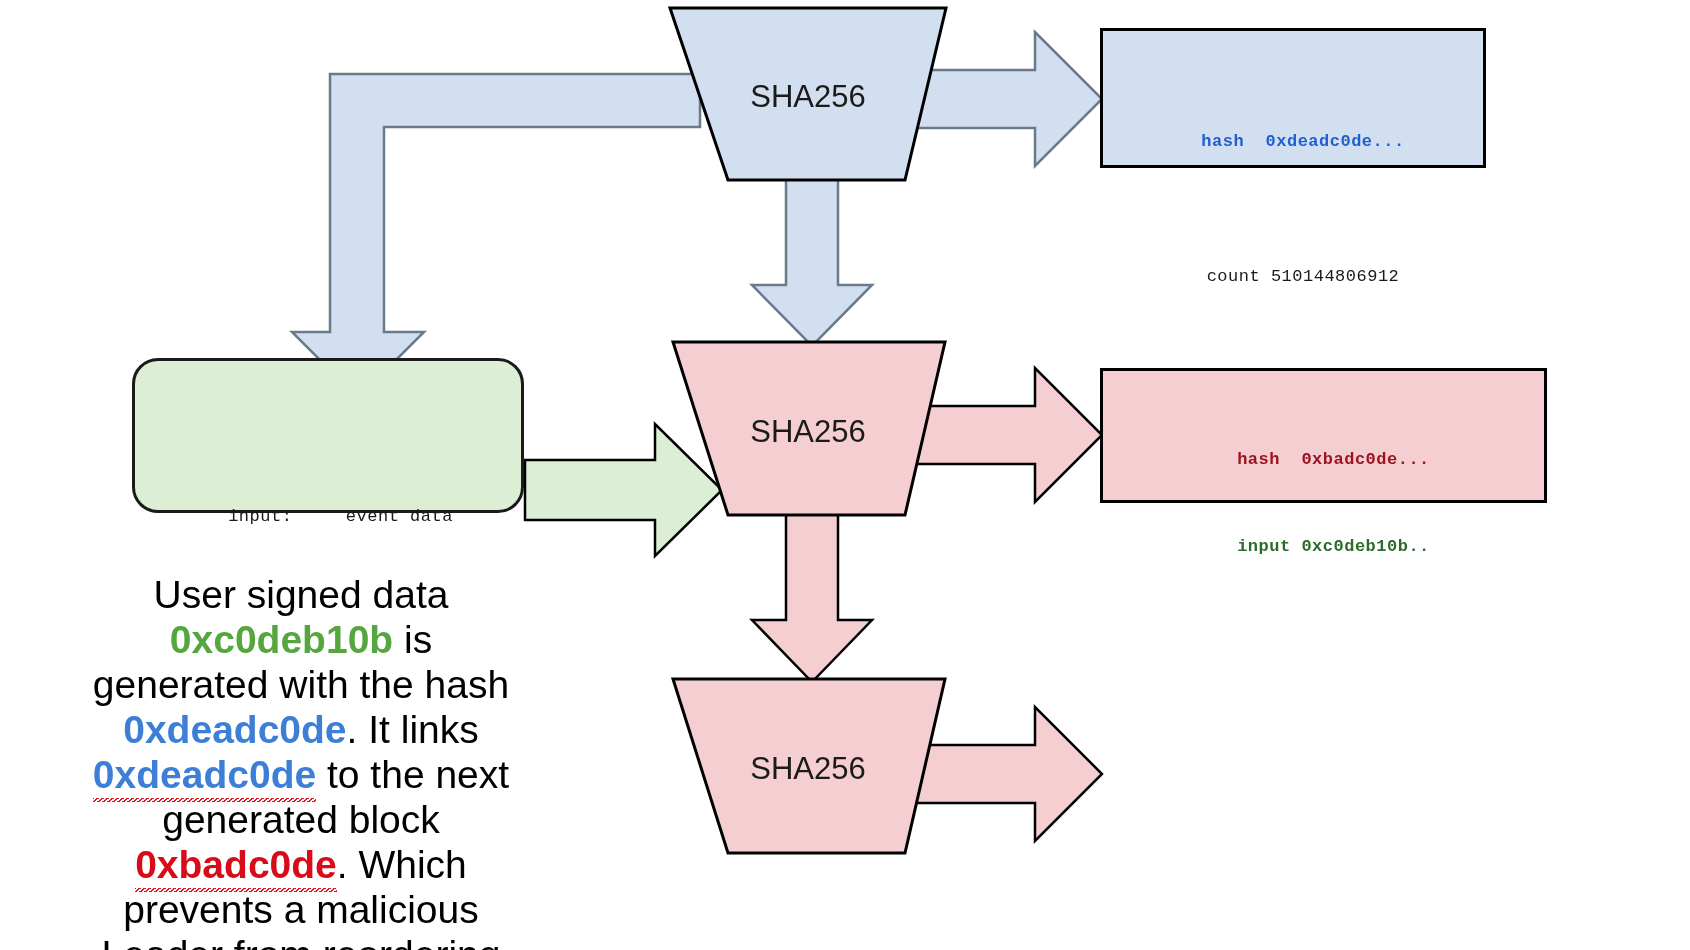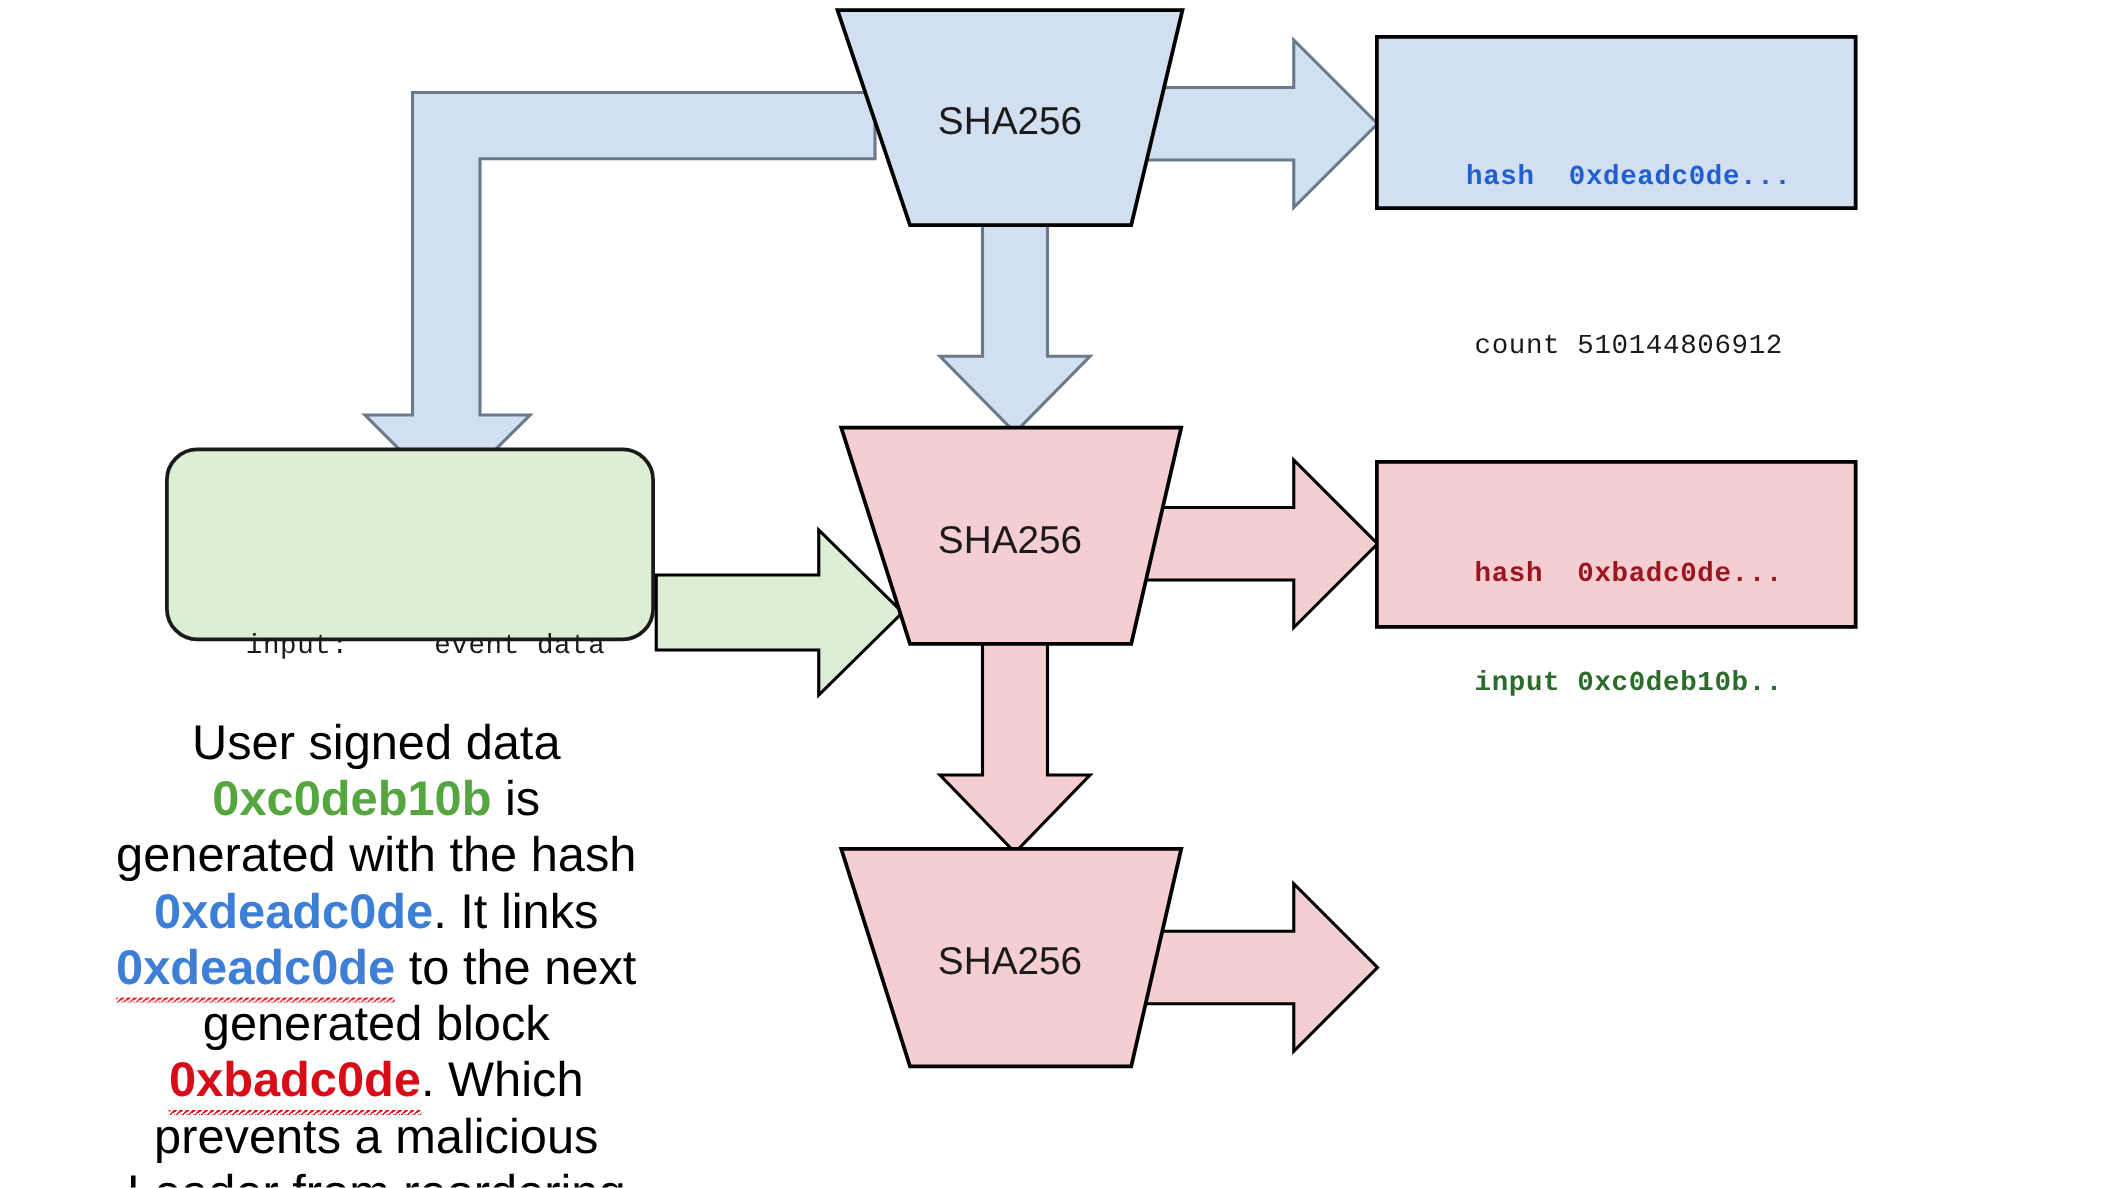--- a/index.html
+++ b/index.html
@@ -55,21 +55,21 @@
     font-size: 31px;
     fill: #1a1a1a;
     text-anchor: middle;
     dominant-baseline: middle;
   }
   
   .textbox {
     position: absolute;
     box-sizing: border-box;
     font-family: "Liberation Mono", monospace;
-    font-size: 22px;
+    font-size: 17px;
     line-height: 29px;
     white-space: pre;
     letter-spacing: 0.5px;
   }
   .box-blue {
     background: #d2dff0;
     border: 3px solid #000000;
   }
   .box-pink {
     background: #f4ced1;
@@ -149,21 +149,21 @@
     <path class="shape-outline" fill="#f4ced1" d="M 673,679 L 945,679 L 905,853 L 728,853 Z"></path>
     <text class="trap-label" x="808" y="771">SHA256</text>
 
   </svg>
 
   <div class="textbox box-blue" style="left:1100px; top:28px; width:386px; height:140px; padding:38px 0 0 20px;">
     <span class="ln c-blue"><span>hash </span><span> 0xdeadc0de...</span></span>
     <span class="ln c-plain"><span>count</span><span> 510144806912</span></span>
   </div>
 
-  <div class="textbox box-pink" style="left:1100px; top:368px; width:386px; height:135px; padding:16px 0 0 20px;">
+  <div class="textbox box-pink" style="left:1100px; top:368px; width:447px; height:135px; padding:16px 0 0 20px;">
     <span class="ln c-red"><span>hash </span><span> 0xbadc0de...</span></span>
     <span class="ln c-green"><span>input</span><span> 0xc0deb10b..</span></span>
   </div>
 
 
   <div class="textbox box-green" style="left:132px; top:358px; width:392px; height:155px; padding:35px 0 14px 25px;">
     <span class="ln c-plain"><span>input:     </span><span>event data</span></span>
   </div>
 
   <div id="caption"><span>User signed data </span><b class="t-green">0xc0deb10b</b><span> is generated with the hash </span><b class="t-blue">0xdeadc0de</b><span>.  It links </span><b class="t-blue sq">0xdeadc0de</b><span> to the next generated block </span><b class="t-red sq">0xbadc0de</b><span>. Which prevents a malicious Leader from reordering the events in a hidden side sequence.</span></div>

